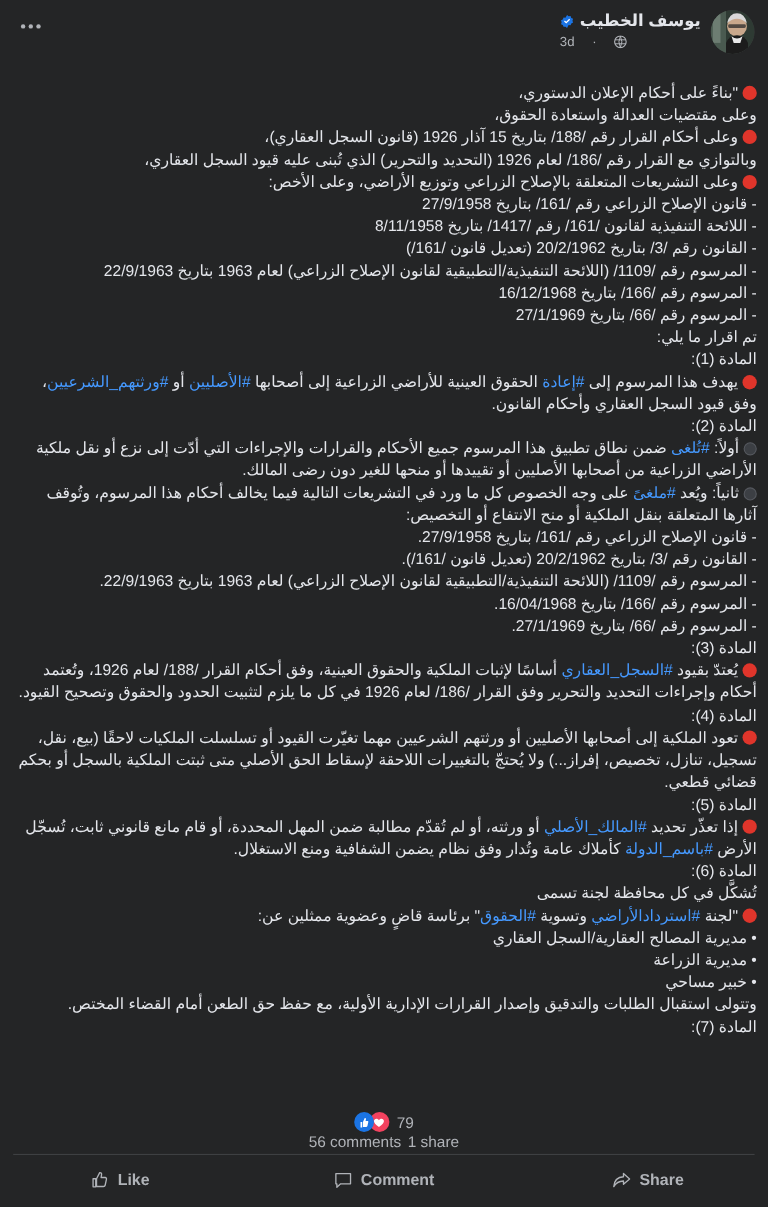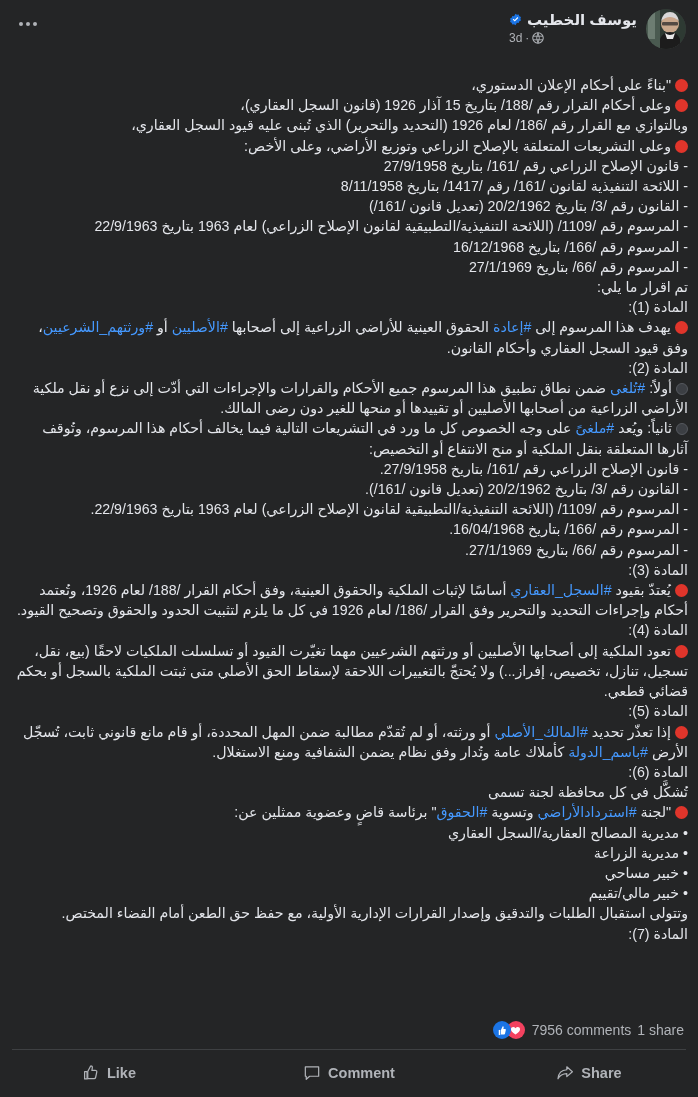--- a/index.html
+++ b/index.html
@@ -70,21 +70,21 @@
     width: 13px;
     height: 13px;
     flex: 0 0 13px;
     display: inline-block;
   }
   .verified-badge svg { display: block; width: 13px; height: 13px; }
 
   .meta-row {
     display: flex;
     align-items: center;
-    gap: 3px;
+    gap: 16px;
     direction: ltr;
     margin-top: 1px;
   }
   .meta-time {
     font-size: 12px;
     color: #b0b3b8;
     line-height: 16px;
   }
   .meta-dot {
     font-size: 12px;
@@ -165,23 +165,24 @@
   
   .post-footer {
     flex: 0 0 auto;
     padding: 0 12px 4px 12px;
     direction: ltr;
   }
 
   .counts-row {
     display: flex;
     align-items: center;
-    justify-content: flex-end;
+    justify-content: flex-start;
     height: 38px;
     padding: 0 2px;
+    flex-direction: column;
   }
 
   .reactions-left {
     display: flex;
     align-items: center;
     gap: 0;
   }
 
   .reaction-pill {
     width: 18px;
@@ -302,20 +303,21 @@
     <div class="menu-button">
       <span></span>
       <span></span>
       <span></span>
     </div>
   </div>
 
   <div class="post-body" id="post-body">
       <div class="line spacer-line"></div>
       <div class="line"><span class="emo emo-red"></span>"بناءً على أحكام الإعلان الدستوري،</div>
+      <div class="line">وعلى مقتضيات العدالة واستعادة الحقوق،</div>
       <div class="line"><span class="emo emo-red"></span>وعلى أحكام القرار رقم /188/ بتاريخ 15 آذار 1926 (قانون السجل العقاري)،</div>
       <div class="line">وبالتوازي مع القرار رقم /186/ لعام 1926 (التحديد والتحرير) الذي تُبنى عليه قيود السجل العقاري،</div>
       <div class="line"><span class="emo emo-red"></span>وعلى التشريعات المتعلقة بالإصلاح الزراعي وتوزيع الأراضي، وعلى الأخص:</div>
       <div class="line">- قانون الإصلاح الزراعي رقم /161/ بتاريخ 27/9/1958</div>
       <div class="line">- اللائحة التنفيذية لقانون /161/ رقم /1417/ بتاريخ 8/11/1958</div>
       <div class="line">- القانون رقم /3/ بتاريخ 20/2/1962 (تعديل قانون /161/)</div>
       <div class="line">- المرسوم رقم /1109/ (اللائحة التنفيذية/التطبيقية لقانون الإصلاح الزراعي) لعام 1963 بتاريخ 22/9/1963</div>
       <div class="line">- المرسوم رقم /166/ بتاريخ 16/12/1968</div>
       <div class="line">- المرسوم رقم /66/ بتاريخ 27/1/1969</div>
       <div class="line">تم اقرار ما يلي:</div>
@@ -334,21 +336,20 @@
       <div class="line">المادة (4):</div>
       <div class="line"><span class="emo emo-red"></span>تعود الملكية إلى أصحابها الأصليين أو ورثتهم الشرعيين مهما تغيّرت القيود أو تسلسلت الملكيات لاحقًا (بيع، نقل، تسجيل، تنازل، تخصيص، إفراز...) ولا يُحتجّ بالتغييرات اللاحقة لإسقاط الحق الأصلي متى ثبتت الملكية بالسجل أو بحكم قضائي قطعي.</div>
       <div class="line">المادة (5):</div>
       <div class="line"><span class="emo emo-red"></span>إذا تعذّر تحديد <span class="hashtag">#المالك_الأصلي</span> أو ورثته، أو لم تُقدّم مطالبة ضمن المهل المحددة، أو قام مانع قانوني ثابت، تُسجّل الأرض <span class="hashtag">#باسم_الدولة</span> كأملاك عامة وتُدار وفق نظام يضمن الشفافية ومنع الاستغلال.</div>
       <div class="line">المادة (6):</div>
       <div class="line">تُشكَّل في كل محافظة لجنة تسمى</div>
       <div class="line"><span class="emo emo-red"></span>"لجنة <span class="hashtag">#استردادالأراضي</span> وتسوية <span class="hashtag">#الحقوق</span>" برئاسة قاضٍ وعضوية ممثلين عن:</div>
       <div class="line">• مديرية المصالح العقارية/السجل العقاري</div>
       <div class="line">• مديرية الزراعة</div>
       <div class="line">• خبير مساحي</div>
-      <div class="line">• خبير مالي/تقييم</div>
       <div class="line">وتتولى استقبال الطلبات والتدقيق وإصدار القرارات الإدارية الأولية، مع حفظ حق الطعن أمام القضاء المختص.</div>
       <div class="line">المادة (7):</div>
     </div>
 
   <div class="post-footer">
 
     <div class="counts-row">
       <div class="reactions-left">
         <span class="reaction-pill reaction-like">
           <svg width="11" height="11" viewBox="0 0 16 16" xmlns="http://www.w3.org/2000/svg">

